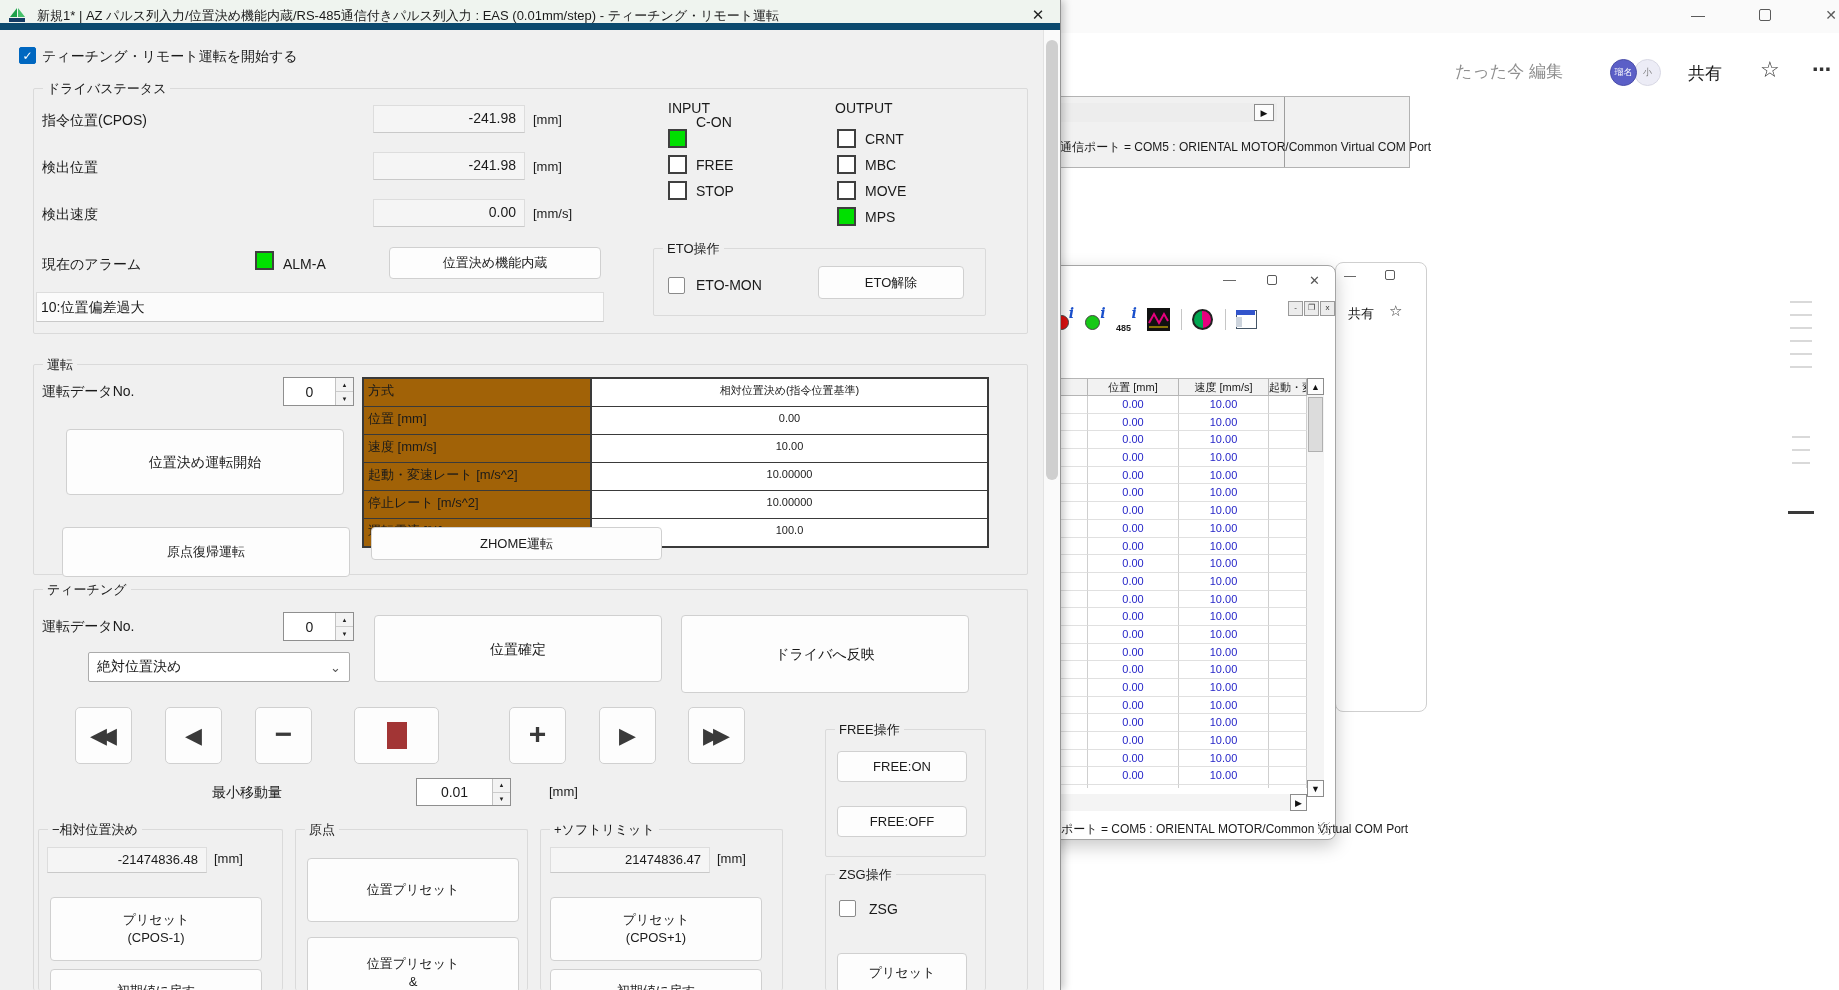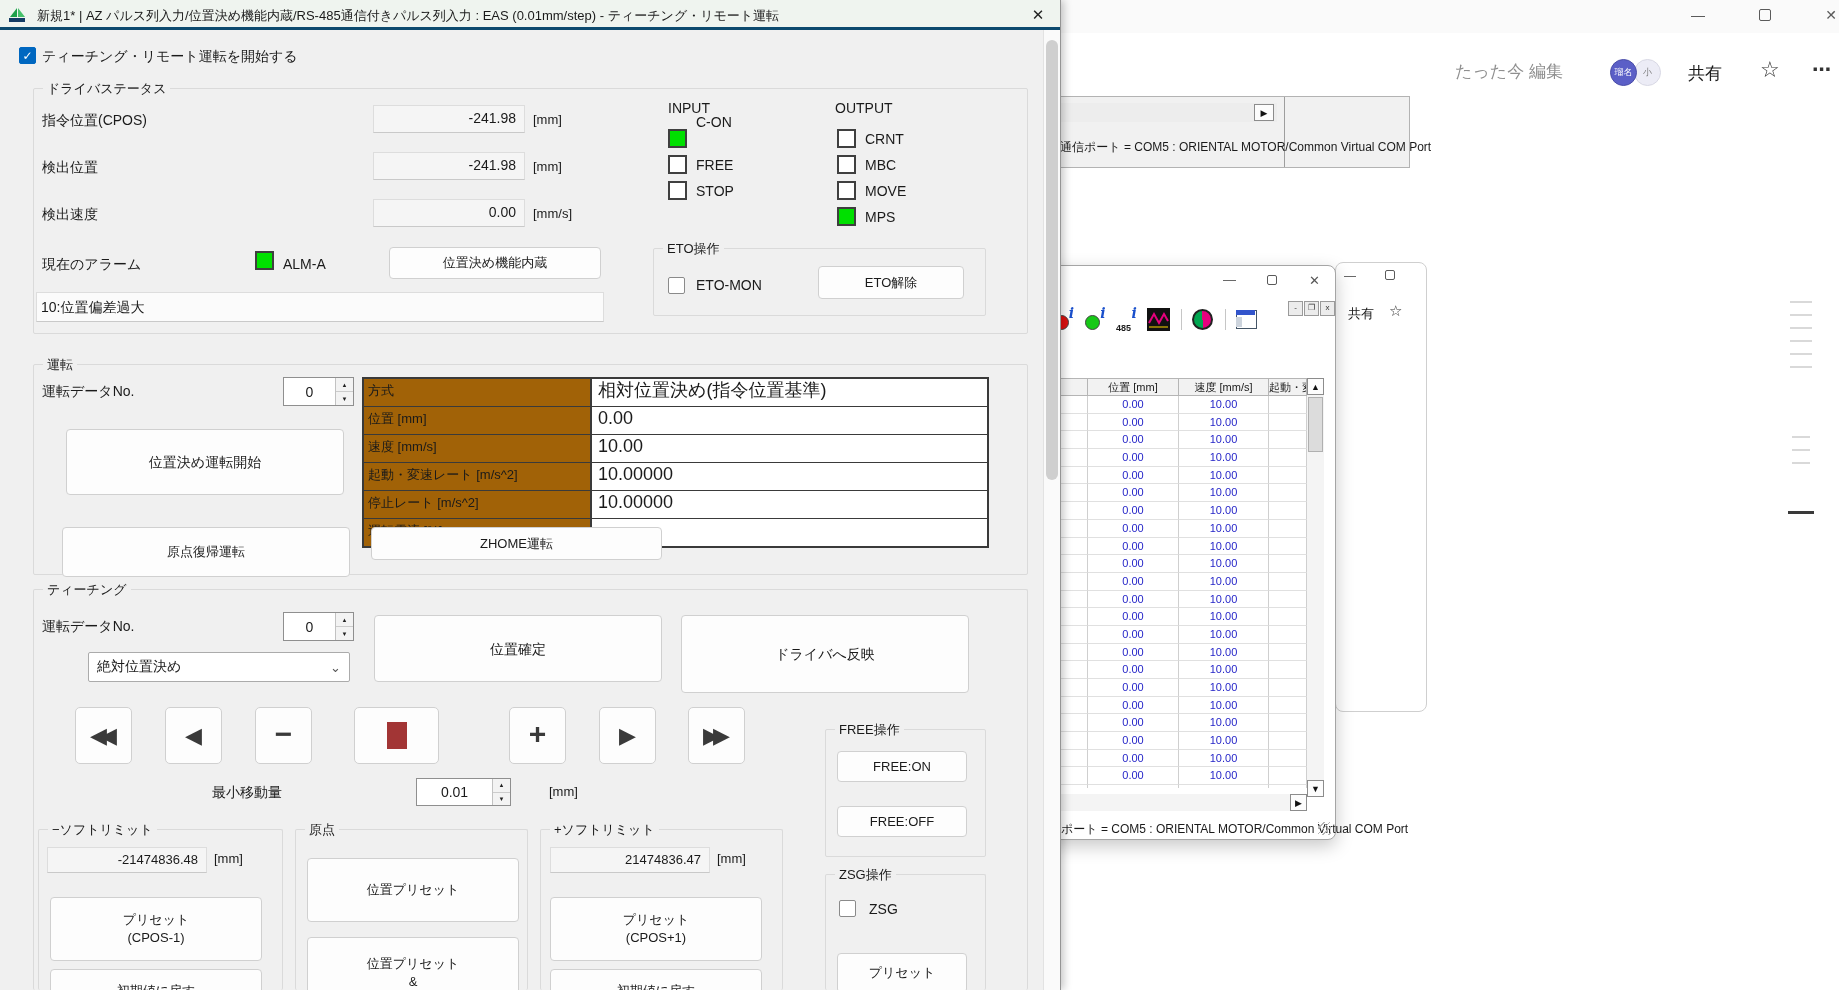--- a/index.html
+++ b/index.html
@@ -2,21 +2,21 @@
 <html><head>
 <meta charset="utf-8">
 <style>
   html,body{margin:0;padding:0}
   body{width:1839px;height:990px;overflow:hidden;position:relative;background:#fff;
        font-family:"Liberation Sans","DejaVu Sans",sans-serif;color:#1a1a1a;}
   .abs{position:absolute;box-sizing:border-box}
   
   .dlg{left:0;top:0;width:1061px;height:990px;background:#f0f0f0;border-right:1px solid #949494;
        box-shadow:3px 0 8px rgba(0,0,0,.22);z-index:50}
-  .dlg-tb{left:0;top:0;width:1060px;height:30px;background:#eff4ef;border-bottom:3px solid #0c4a6e}
+  .dlg-tb{left:0;top:0;width:1060px;height:30px;background:#eff4ef;border-bottom:7px solid #0c4a6e}
   .dlg-title{left:37px;top:7px;font-size:13px;white-space:nowrap}
   .closex{left:1016px;top:0;width:44px;height:30px;display:flex;align-items:center;justify-content:center;font-size:15px;color:#222}
   .vsb{left:1043px;top:30px;width:17px;height:960px;background:#fafafa;border-left:1px solid #e2e2e2}
   .vsb-thumb{left:2px;top:10px;width:12px;height:440px;background:#cfcfcf;border-radius:6px}
   .glab{font-size:13px;background:#f0f0f0;padding:0 4px;z-index:3;white-space:nowrap}
   .grp{border:1px solid #dadada;border-radius:2px}
   .lbl{font-size:14px;white-space:nowrap}
   .sm{font-size:13px}
   .fld{background:#f5f5f5;border:1px solid #ddd;border-bottom-color:#c9c9c9;text-align:right;
        font-size:14px;padding:4px 8px 16px 4px;white-space:nowrap}
@@ -30,21 +30,21 @@
   .cb.on::after{content:"✓"}
   .spin{display:flex;background:#fff;border:1px solid #8f8f8f}
   .spin-val{flex:1;text-align:center;font-size:14px;display:flex;align-items:center;justify-content:center}
   .spin-btns{width:17px;display:flex;flex-direction:column;border-left:1px solid #c2c2c2}
   .sb{flex:1;font-size:6px;display:flex;align-items:center;justify-content:center;color:#222;background:#f3f3f3}
   .sb:first-child{border-bottom:1px solid #ccc}
   .optable{left:362px;top:377px;width:627px;background:#fff;border:2px solid #3a3a3a;display:grid;
            grid-template-columns:228px 1fr}
   .otl{background:#a16207;border-right:2px solid #3a3a3a;border-bottom:1px solid #3a3a3a;
        font-size:13px;padding:2px 4px;height:23px;line-height:19px;white-space:nowrap;overflow:hidden}
-  .otv{border-bottom:1px solid #3a3a3a;font-size:18px;text-align:left;padding:2px 6px;height:23px;line-height:19px;white-space:nowrap}
+  .otv{border-bottom:1px solid #3a3a3a;font-size:11px;text-align:center;padding:2px 6px;height:23px;line-height:19px;white-space:nowrap}
   .otl.last,.otv.last{border-bottom:none}
   .jogbtn{background:#fdfdfd;border:1px solid #d0d0d0;border-radius:5px;display:flex;align-items:center;justify-content:center}
   .ar{color:#3a3a3a;font-size:22px;line-height:1}
   .ar.dbl{letter-spacing:-7px;margin-right:7px}
   .pm{color:#3a3a3a;font-size:30px;font-weight:bold;line-height:1;margin-top:-4px}
   .stopsq{width:20px;height:27px;background:#a23535}
   .sel{background:#fff;border:1px solid #ababab;border-radius:2px;display:flex;align-items:center;
        font-size:14px;padding:0 8px;justify-content:space-between}
   .chev{color:#555;font-size:13px}
   
@@ -390,20 +390,21 @@
     <div class="otv">相対位置決め(指令位置基準)</div>
     <div class="otl">位置 [mm]</div>
     <div class="otv">0.00</div>
     <div class="otl">速度 [mm/s]</div>
     <div class="otv">10.00</div>
     <div class="otl">起動・変速レート [m/s^2]</div>
     <div class="otv">10.00000</div>
     <div class="otl">停止レート [m/s^2]</div>
     <div class="otv">10.00000</div>
     <div class="otl last">運転電流 [%]</div>
+    <div class="otv last">100.0</div>
   </div>
 
   <div class="abs btn" style="left:62px;top:527px;width:288px;height:50px">原点復帰運転</div>
   <div class="abs btn" style="left:371px;top:527px;width:291px;height:33px">ZHOME運転</div>
 
   <div class="abs grp" style="left:33px;top:589px;width:995px;height:401px;border-bottom:none"></div>
   <div class="abs glab" style="left:43px;top:581px">ティーチング</div>
   <div class="abs lbl" style="left:42px;top:618px">運転データNo.</div>
   <div class="abs spin" style="left:283px;top:612px;width:71px;height:29px">
     <div class="spin-val">0</div>
@@ -445,21 +446,21 @@
   <div class="abs spin" style="left:416px;top:778px;width:95px;height:28px">
     <div class="spin-val">0.01</div>
     <div class="spin-btns">
         <div class="sb">▲</div>
         <div class="sb">▼</div>
       </div>
   </div>
   <div class="abs sm" style="left:549px;top:784px">[mm]</div>
 
   <div class="abs grp" style="left:38px;top:829px;width:245px;height:161px;border-bottom:none"></div>
-  <div class="abs glab" style="left:48px;top:821px">−ソフトリミット</div>
+  <div class="abs glab" style="left:48px;top:821px">−相対位置決め</div>
   <div class="abs fld" style="left:47px;top:847px;width:160px;height:26px;font-size:13px">-21474836.48</div>
   <div class="abs sm" style="left:214px;top:851px">[mm]</div>
   <div class="abs btn" style="left:50px;top:897px;width:212px;height:64px">プリセット
 (CPOS-1)</div>
   <div class="abs btn" style="left:50px;top:969px;width:212px;height:44px">初期値に戻す</div>
 
   <div class="abs grp" style="left:295px;top:829px;width:233px;height:161px;border-bottom:none"></div>
   <div class="abs glab" style="left:305px;top:821px">原点</div>
   <div class="abs btn" style="left:307px;top:858px;width:212px;height:64px">位置プリセット</div>
   <div class="abs btn" style="left:307px;top:937px;width:212px;height:90px">位置プリセット

